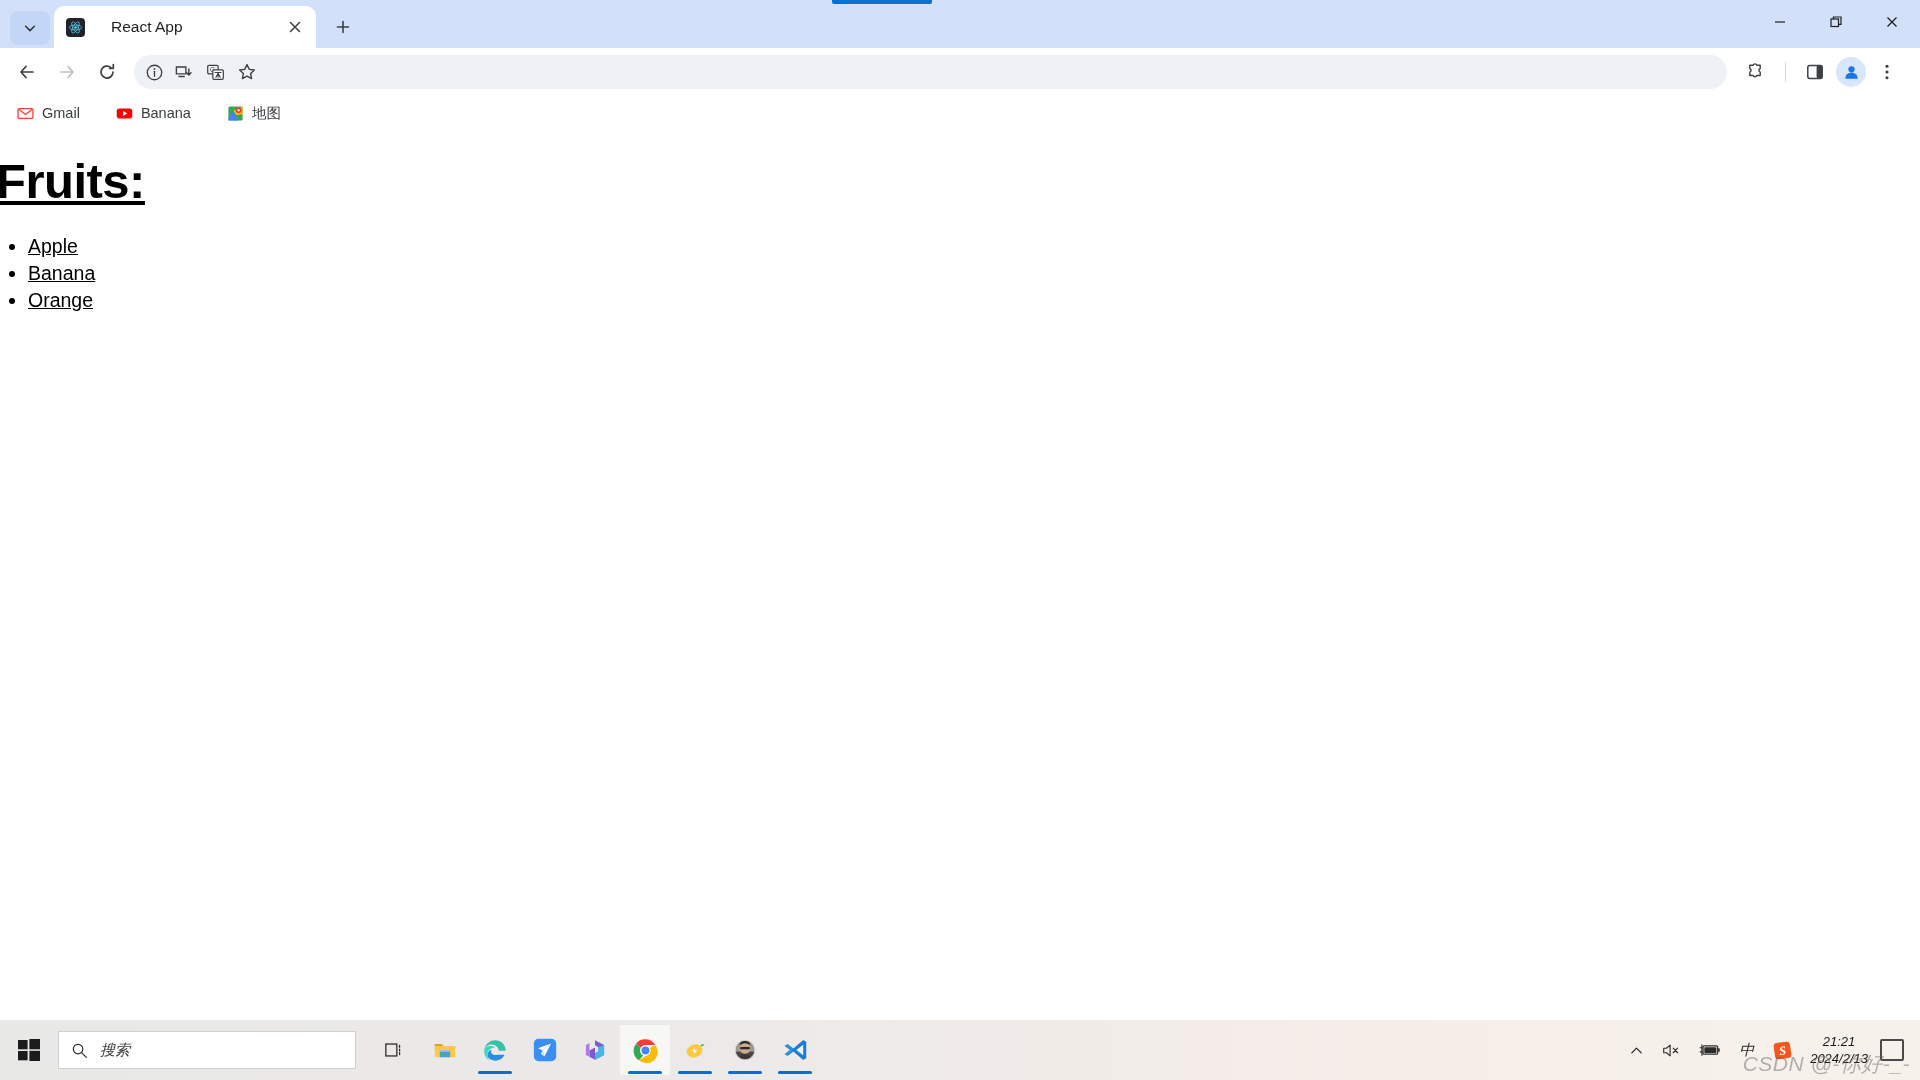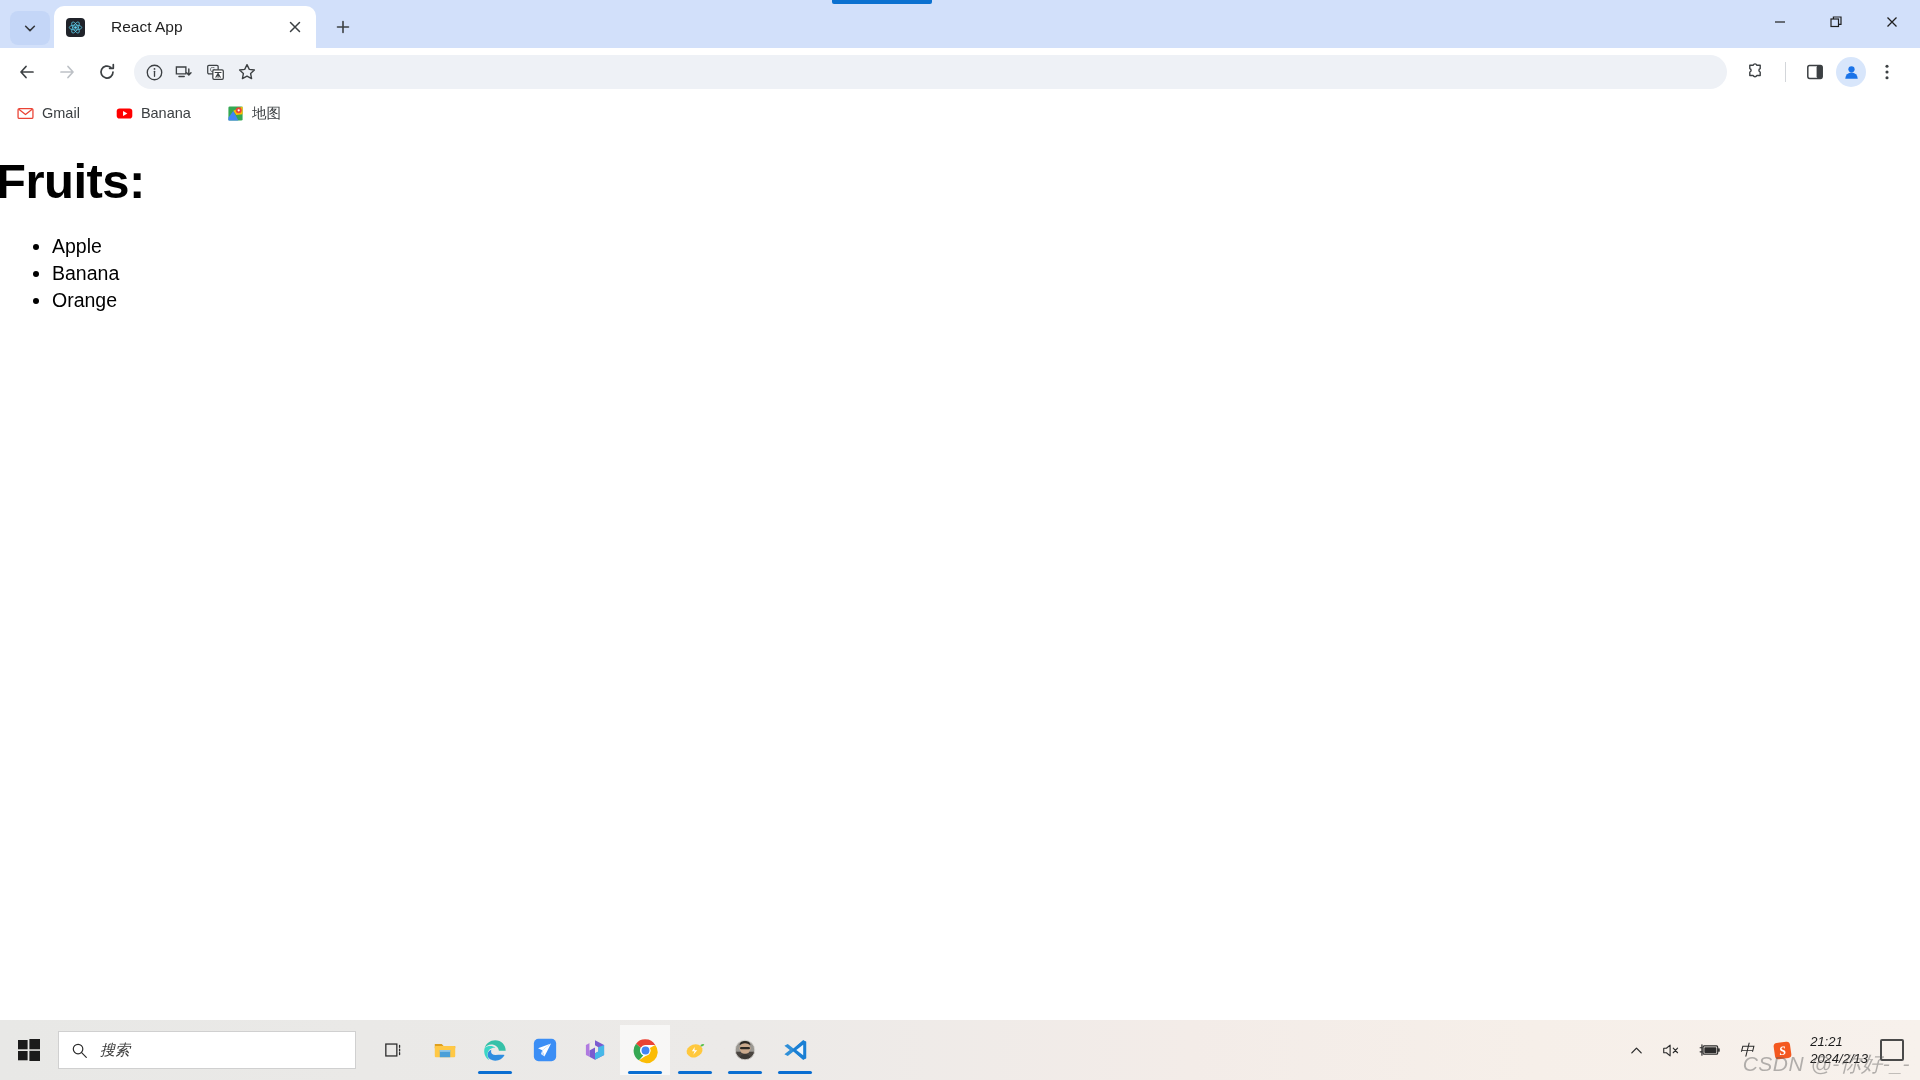--- a/index.html
+++ b/index.html
@@ -85,27 +85,27 @@
   
   .bookmarks { height:34px; background:#ffffff; display:flex; align-items:center;
                padding:0 8px; gap:18px; }
   .bm { display:flex; align-items:center; gap:8px; padding:4px 9px;
         border-radius:6px; cursor:pointer; }
   .bm-label { font-size:14.5px; color:#3c4043; white-space:nowrap; }
   .bm-icon { width:17px; height:17px; flex:0 0 auto; display:block; }
 
   
   .viewport { position:absolute; top:130px; left:0; width:1920px;
-              height:900px; background:#ffffff; overflow:hidden; }
+              height:900px; background:#ffffff; overflow:hidden;text-decoration:underline; }
   .page { padding:0; }
   .page h1 {
     font-size:49px; font-weight:bold; color:#000000;
     margin:25px 0 24px -4px; letter-spacing:-0.5px; line-height:1.1;
   }
-  .page ul { list-style:disc; margin:16px; padding-left:36px; }
+  .page ul { list-style:disc; margin:0; padding-left:28px; }
   .page li { font-size:19.5px; color:#000000; line-height:27px; }
 
   
   .taskbar {
     position:absolute; left:0; bottom:0; width:1920px; height:60px;
     background:linear-gradient(90deg,#e8e8e6 0%,#eceae8 38%,#f3ece8 62%,#f6efe9 80%,#f7f1ec 100%);
     display:flex; align-items:center;font-style:italic;
   }
   .start {
     width:58px; height:50px; display:flex; align-items:center;
@@ -125,21 +125,21 @@
     content:""; position:absolute; bottom:1px; left:8px; right:8px;
     height:3px; background:#0a6ed1; border-radius:2px;
   }
   .tb-app.active { background:rgba(255,255,255,.62); }
   .tray { margin-left:auto; display:flex; align-items:center; height:50px; padding-right:4px; }
   .tray-btn {
     height:50px; display:flex; align-items:center; justify-content:center;
     padding:0 9px; cursor:pointer;
   }
   .clock {
-    display:flex; flex-direction:column; align-items:flex-start;
+    display:flex; flex-direction:column; align-items:center;
     justify-content:center; height:50px; padding:0 10px 0 8px;
     font-size:13px; color:#1b1b1b; line-height:17px; cursor:pointer;
   }
   .notif-box {
     width:24px; height:22px; border:2px solid #4a4a4a; border-radius:2px;
     margin:0 12px 0 2px; cursor:pointer;
   }
   .watermark {
     position:absolute; right:10px; bottom:2px; font-size:21px;
     color:rgba(90,90,90,.45); white-space:nowrap; pointer-events:none;

